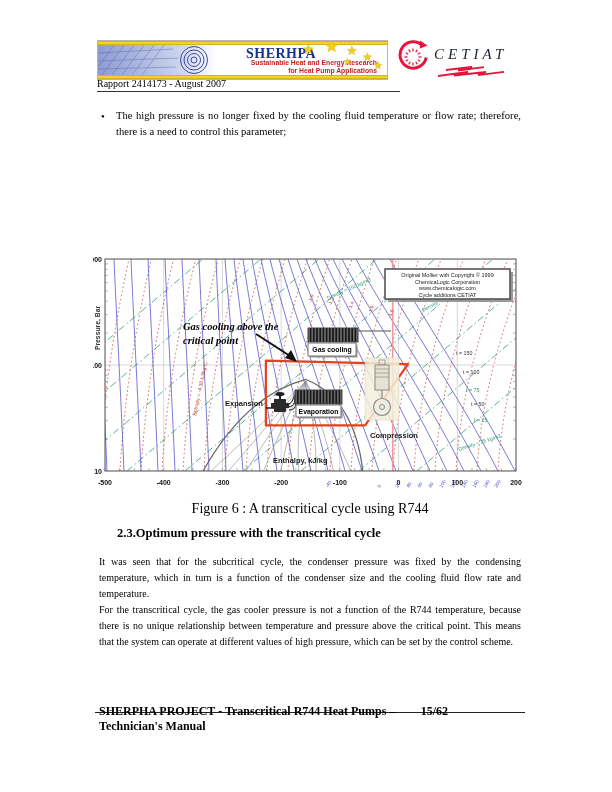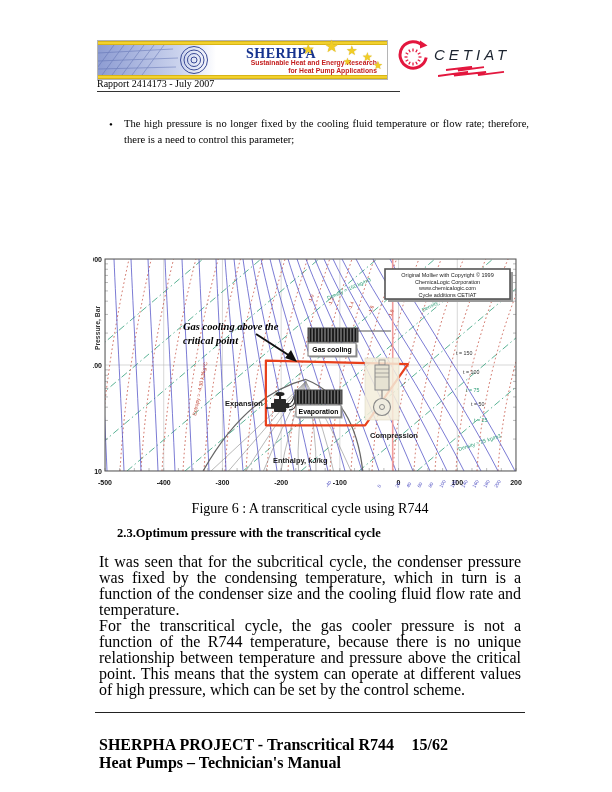--- a/index.html
+++ b/index.html
@@ -12,35 +12,35 @@
   .banner-body{position:absolute;left:0;top:4px;width:289px;height:30px;overflow:visible;}
   .banner-art{position:absolute;left:0;top:0;}
   .banner-title{position:absolute;left:148px;top:1px;font-weight:bold;font-size:14px;letter-spacing:.5px;color:#16338f;}
   .banner-sub{position:absolute;right:10px;text-align:right;font-weight:bold;font-size:6.8px;color:#c41f1f;line-height:8px;font-family:"Liberation Sans",sans-serif;}
   .banner-sub.l1{top:14px;} .banner-sub.l2{top:22px;}
   .star{position:absolute;color:#f0cd25;text-shadow:0 0 1px #c9a43a;line-height:1;}
   .s1{left:204px;top:-2px;font-size:14px;} .s2{left:226px;top:-7px;font-size:17px;}
   .s3{left:248px;top:-1px;font-size:13px;} .s4{left:264px;top:6px;font-size:12px;}
   .s5{left:275px;top:15px;font-size:11px;} .s6{left:245px;top:12px;font-size:10px;}
   .cetiat{position:absolute;left:396px;top:40px;width:122px;height:40px;}
-  .cetiat-word{position:absolute;left:38px;top:6px;font-style:italic;font-size:15px;letter-spacing:4px;color:#1c2430;font-family:Liberation Sans, sans-serif;}
+  .cetiat-word{position:absolute;left:38px;top:6px;font-style:italic;font-size:15px;letter-spacing:4px;color:#1c2430;font-family:Liberation Serif, serif;}
   .cetiat-zz{position:absolute;left:42px;top:26px;}
   .report-line{position:absolute;left:97px;top:78px;font-size:10px;}
   .header-rule{position:absolute;left:97px;top:91px;width:303px;border-top:1px solid #333;}
   
-  .bullets{position:absolute;left:99px;top:108px;width:422px;margin:8px;padding:0;list-style:none;}
+  .bullets{position:absolute;left:99px;top:108px;width:422px;margin:0;padding:0;list-style:none;}
   .bullets li{position:relative;padding-left:17px;font-size:10.6px;line-height:16px;text-align:justify;}
   .bullets li::before{content:"\2022";position:absolute;left:2px;top:0;font-size:11px;}
   .caption{position:absolute;left:95px;top:501px;width:430px;text-align:center;font-size:14px;}
   .heading{position:absolute;left:117px;top:526px;width:404px;font-weight:bold;font-size:12.5px;}
   .paras{position:absolute;left:99px;top:554px;width:422px;}
-  .paras p{margin:0;font-size:16px;line-height:16px;text-align:justify;}
+  .paras p{margin:0;font-size:10px;line-height:16px;text-align:justify;}
   
   .footer-rule{position:absolute;left:95px;top:712px;width:430px;border-top:1.4px solid #222;}
-  .footer-text{position:absolute;left:99px;top:736px;width:422px;display:flex;font-weight:bold;font-size:16px;}
+  .footer-text{position:absolute;left:99px;top:704px;width:422px;display:flex;font-weight:bold;font-size:12px;}
   .footer-page{margin-left:auto;margin-right:73px;}
   
   .figure{position:absolute;left:93px;top:248px;width:432px;height:246px;}
   text{user-select:none;}
   .axnum{font:bold 7px "Liberation Sans",sans-serif;fill:#111;}
   .axtitle{font:bold 6.8px "Liberation Sans",sans-serif;fill:#333;}
   .btag{font:4.8px "Liberation Sans",sans-serif;fill:#4a4ac0;}
   .ttag{font:5.3px "Liberation Sans",sans-serif;fill:#333;}
   .ttag-green{font:5.3px "Liberation Sans",sans-serif;fill:#2f9e78;}
   .dtag{font:5.2px "Liberation Sans",sans-serif;fill:#2f9e78;}
@@ -120,21 +120,21 @@
     </svg>
     <span class="cetiat-word">CETIAT</span>
     <svg class="cetiat-zz" width="74" height="12" viewBox="0 0 74 12">
       <g fill="none" stroke="#e3173e" stroke-width="1.8">
         <path d="M 8 4 L 34 0.8 L 20 4.5 L 46 1.2"></path>
         <path d="M 0 10 L 30 5.8 L 16 9.5 L 48 6 L 40 9.2 L 66 5.8"></path>
       </g>
     </svg>
   </div>
 
-  <div class="report-line">Rapport 2414173 - July 2007</div>
+  <div class="report-line">Rapport 2414173 - August 2007</div>
   <div class="header-rule"></div>
 
   <ul class="bullets">
     <li>The high pressure is no longer fixed by the cooling fluid temperature or flow rate; therefore, there is a need to control this parameter;</li>
   </ul>
 
   <div class="figure">
     <svg id="chart-svg" width="432" height="246" viewBox="0 0 432 246">
       <defs>
         <clipPath id="plotclip">

